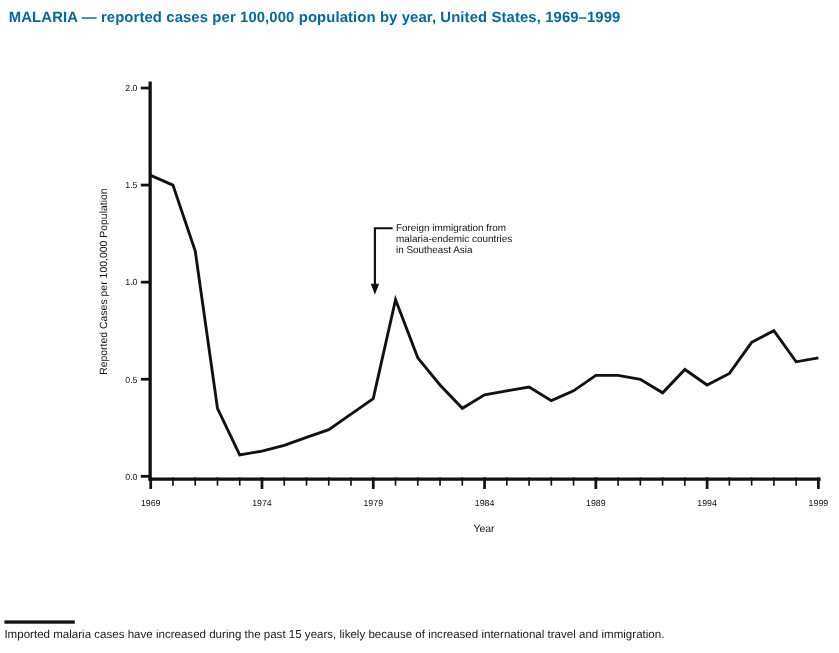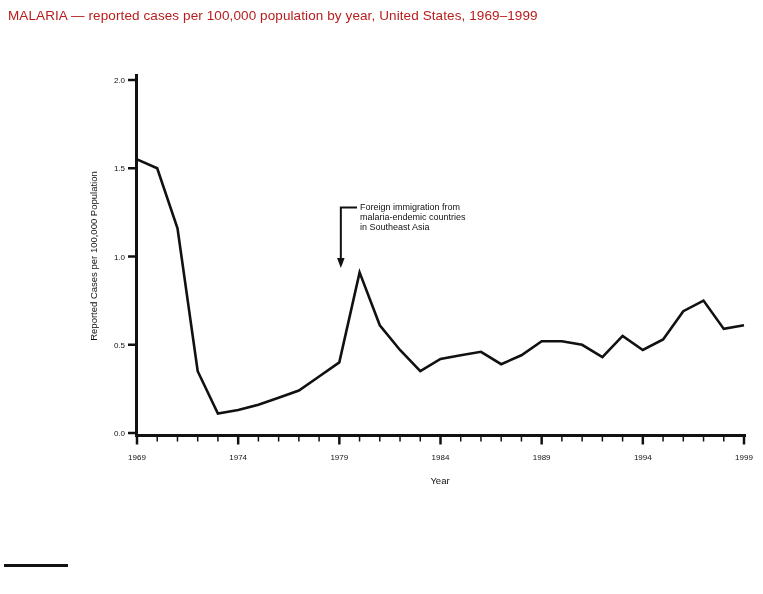--- a/index.html
+++ b/index.html
@@ -10,24 +10,24 @@
     background: #ffffff;
     font-family: "Liberation Sans", sans-serif;
     color: #000;
     overflow: hidden;
   }
   .chart-title {
     position: absolute;
     left: 8px;
     top: 8px;
     font-size: 13.5px;
-    font-weight: 400;
+    font-weight: 700;
     letter-spacing: 0.1px;
     white-space: nowrap;
-    color: #b91c1c;
+    color: #0369a1;
   }
   svg.chart {
     position: absolute;
     left: 0;
     top: 0;
   }
   svg.chart text {
     font-family: "Liberation Sans", sans-serif;
     fill: #111;
   }
@@ -110,14 +110,15 @@
       <text x="440" y="484" text-anchor="middle" font-size="9.5">Year</text>
       <polyline points="137.0,159.4 157.2,168.3 177.5,228.3 197.7,371.2 217.9,413.6 238.2,410.1 258.4,404.8 278.6,397.7 298.9,390.6 319.1,376.5 339.3,362.4 359.6,272.4 379.8,325.3 400.0,350.0 420.3,371.2 440.5,358.9 460.7,355.3 481.0,351.8 501.2,364.2 521.4,355.3 541.7,341.2 561.9,341.2 582.1,344.8 602.4,357.1 622.6,335.9 642.8,350.0 663.1,339.5 683.3,311.2 703.5,300.6 723.8,328.9 744.0,325.3" fill="none" stroke="#111111" stroke-width="2.6" stroke-linejoin="miter" stroke-linecap="butt"></polyline>
       <path d="M 357 207.5 L 340.83333333333337 207.5 L 340.83333333333337 259" fill="none" stroke="#111111" stroke-width="2"></path>
       <polygon points="337.03333333333336,258 344.6333333333334,258 340.83333333333337,268" fill="#111111" stroke="none"></polygon>
       <text x="360" y="210" font-size="9">Foreign immigration from</text>
       <text x="360" y="220" font-size="9">malaria-endemic countries</text>
       <text x="360" y="230" font-size="9">in Southeast Asia</text>
     </svg>
 
   <div class="footnote-rule"></div>
+  <div class="footnote-text">Imported malaria cases have increased during the past 15 years, likely because of increased international travel and immigration.</div>
 
 </div>
 
 </body></html>

